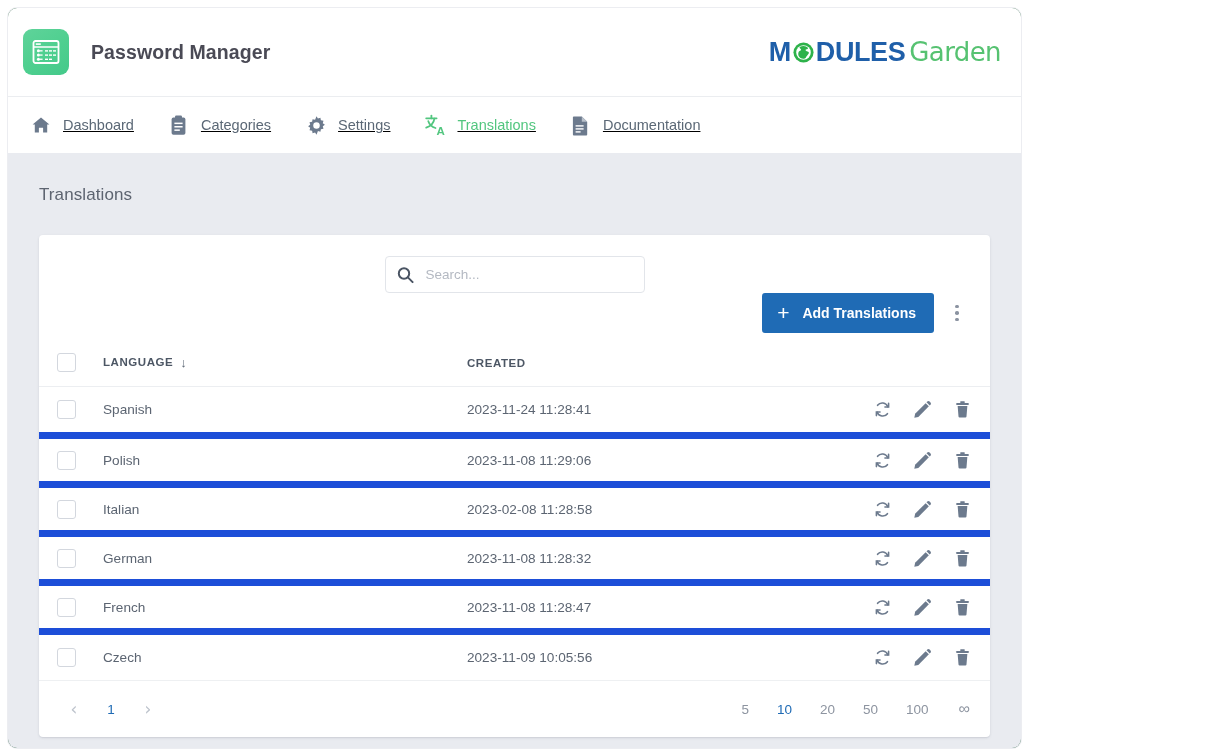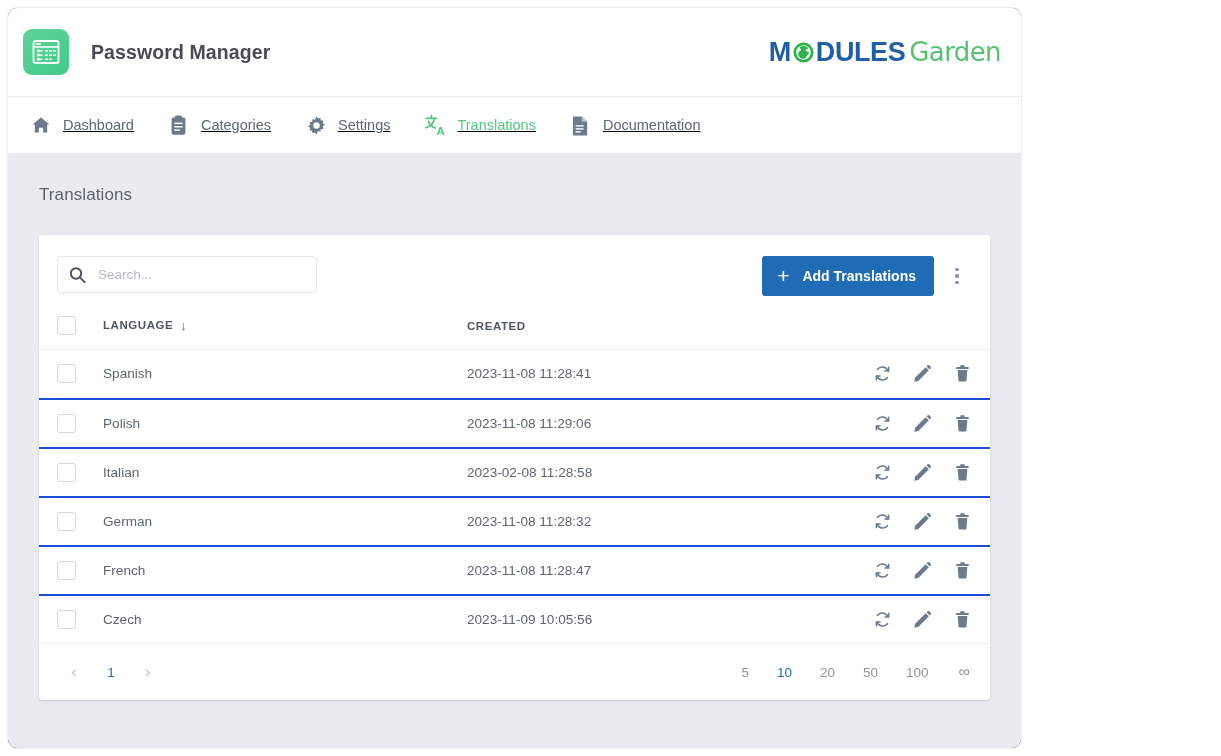--- a/index.html
+++ b/index.html
@@ -170,22 +170,23 @@
     margin-top: 30px;
     background: #ffffff;
     border-radius: 4px;
     box-shadow: 0 1px 3px rgba(30,40,60,0.10), 0 1px 1px rgba(30,40,60,0.05);
     overflow: hidden;
   }
 
   
   .toolbar {
     display: flex;
-    align-items: flex-start;
+    align-items: center;
     padding: 21px 18px 20px 18px;
+    flex-direction: column;
   }
   .search-wrap {
     position: relative;
     width: 260px;
   }
   .search-input {
     width: 100%;
     height: 37px;
     border: 1px solid #e2e5ea;
     border-radius: 4px;
@@ -291,21 +292,21 @@
     background: #fff;
     display: block;
     cursor: pointer;
   }
 
   .tbl tbody td {
     font-size: 13.6px;
     color: #5c6572;
     padding: 0;
     height: 49px;
-    border-bottom: 2px solid #1d4ed8;
+    border-bottom: 7px solid #1d4ed8;
     vertical-align: middle;
   }
   .tbl tbody tr:last-child td { border-bottom: 1px solid #eef0f2; }
   .td-check { padding-left: 18px !important; }
   .td-created { color: #5c6572; }
 
   .row-actions {
     display: flex;
     align-items: center;
     justify-content: flex-end;
@@ -523,21 +524,21 @@
             <th class="th-actions"></th>
           </tr>
         </thead>
         <tbody>
 
           <tr>
             <td class="td-check">
                 <span class="chk"></span>
               </td>
             <td>Spanish</td>
-            <td class="td-created">2023-11-08 11:28:41</td>
+            <td class="td-created">2023-11-24 11:28:41</td>
             <td>
               <div class="row-actions">
                 <span class="act">
                   <svg width="19" height="19" viewBox="0 0 20 20" fill="none" stroke="#6c7a8d" stroke-width="1.7" stroke-linecap="round">
                     <path d="M15.6 7.2A6.2 6.2 0 0 0 4.8 5.6"></path>
                       <path d="M4.4 12.8a6.2 6.2 0 0 0 10.8 1.6"></path>
                     <path d="M16.4 3.6v3.8h-3.8"></path>
                       <path d="M3.6 16.4v-3.8h3.8"></path>
                   </svg>
                 </span>

